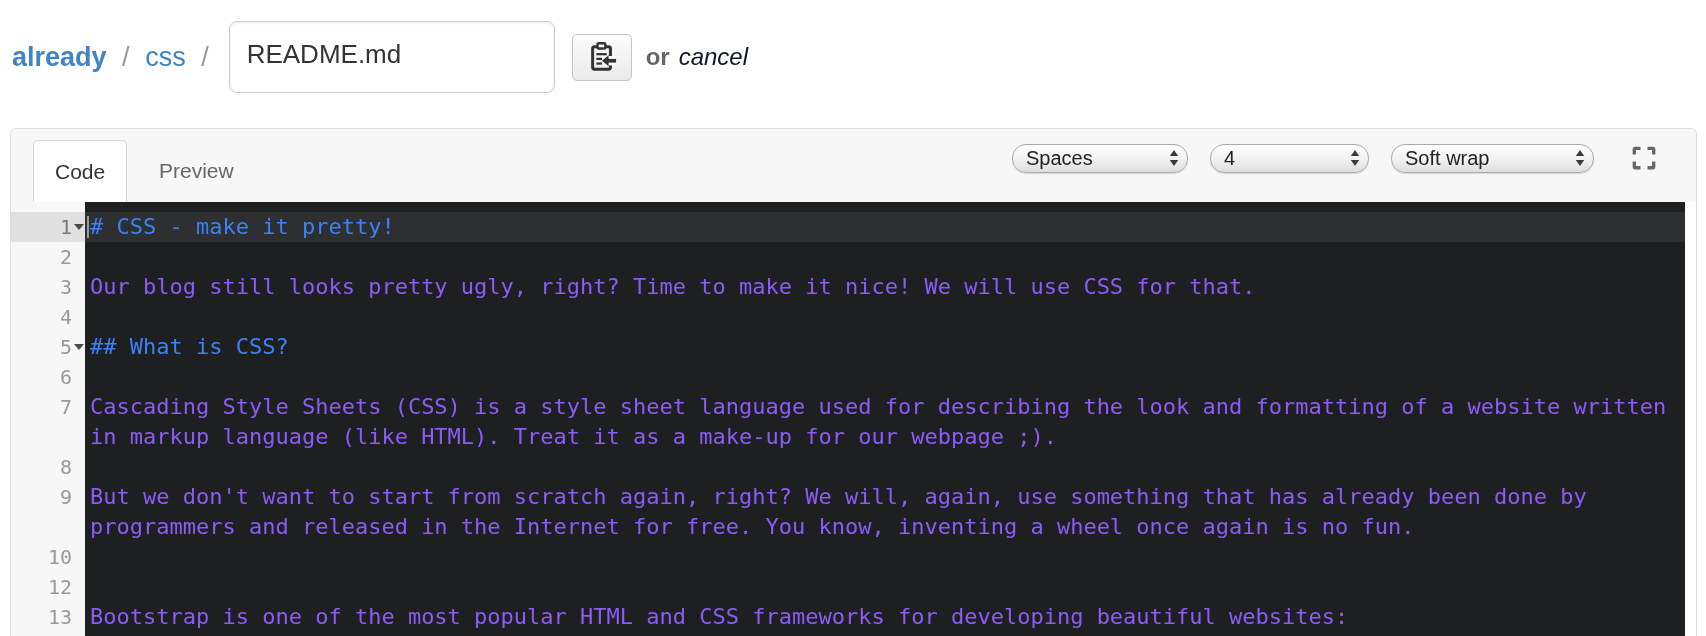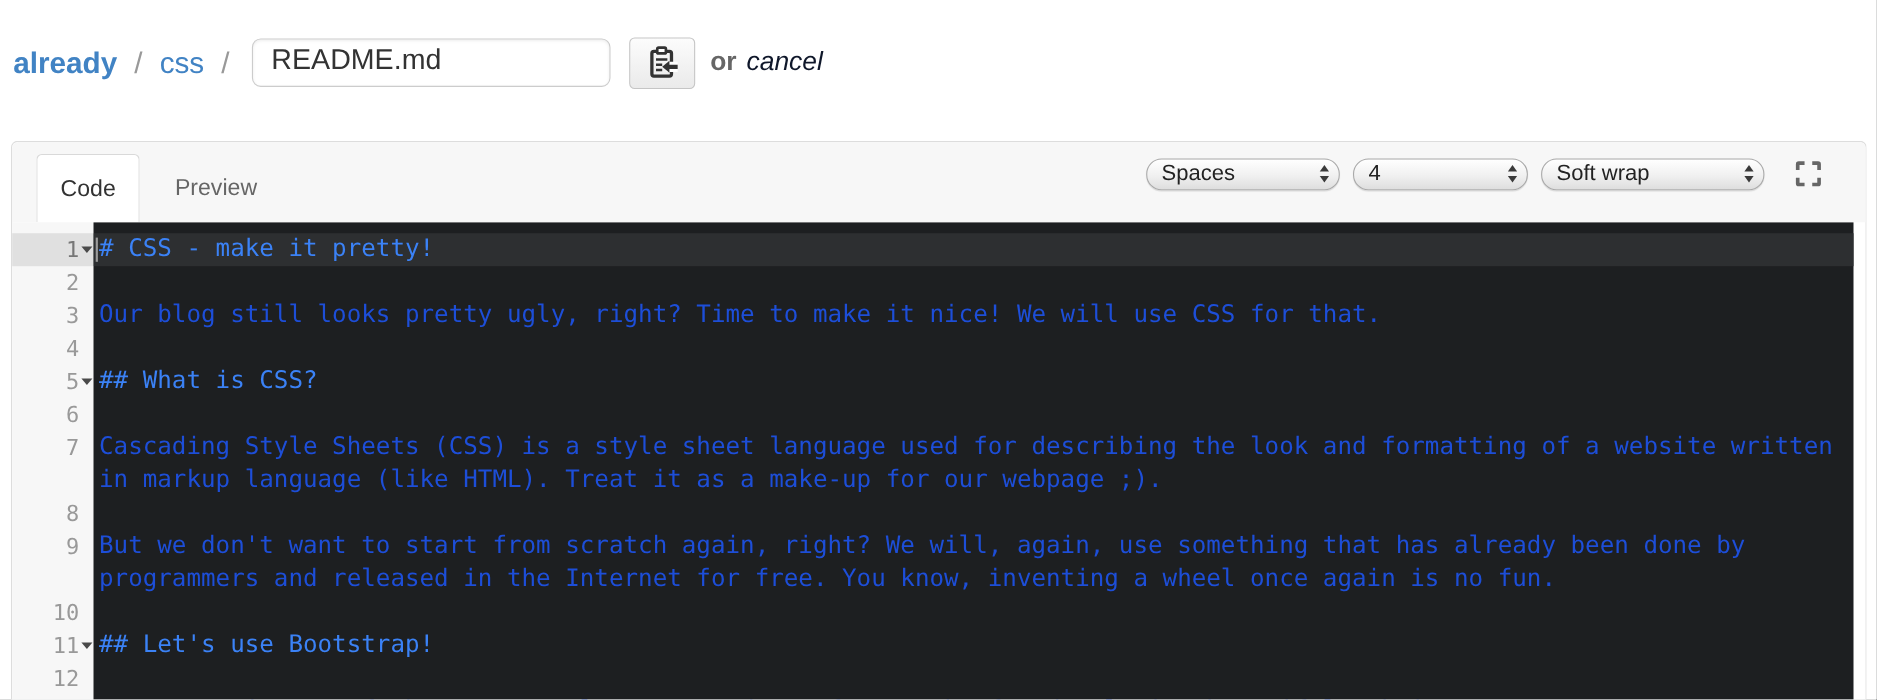--- a/index.html
+++ b/index.html
@@ -5,38 +5,38 @@
   * { margin:0; padding:0; box-sizing:border-box; }
   html,body { width:1706px; height:636px; overflow:hidden; background:#fff;
               font-family:"Liberation Sans", sans-serif; }
 
   
   .topbar { height:128px; display:flex; align-items:center; padding:0 0 14px 12px; }
   .crumb { font-size:27px; color:#4183c4; }
   .crumb .repo { font-weight:bold; color:#4183c4; text-decoration:none; }
   .crumb .dir { color:#4183c4; text-decoration:none; }
   .crumb .sep { color:#999; font-weight:normal; padding:0 8px; }
-  .fname { margin-left:12px; width:326px; height:44px; border:1px solid #ccc; border-radius:8px;
+  .fname { margin-left:12px; width:326px; height:72px; border:1px solid #ccc; border-radius:8px;
            box-shadow:inset 0 1px 3px rgba(0,0,0,.08); font-size:26px; color:#333;
            padding:0 14px 5px 17px; font-family:"Liberation Sans", sans-serif; outline:none; }
   .paste-btn { margin-left:17px; width:60px; height:47px; border:1px solid #c5c5c5; border-radius:5px;
                background:linear-gradient(#fcfcfc,#eaeaea); display:flex; align-items:center;
                justify-content:center; cursor:pointer; }
   .or { margin-left:14px; font-size:24px; color:#666;font-weight:bold; }
   .cancel { margin-left:9px; font-size:24px; color:#0f172a; text-decoration:none;font-style:italic; }
 
   
   .panel { position:absolute; left:10px; top:128px; width:1687px; height:508px;
            border:1px solid #ddd; border-bottom:none; border-radius:6px 6px 0 0; background:#fff; }
   .panel-head { position:relative; height:73px; background:#f7f7f7; border-radius:6px 6px 0 0; }
   .tab { position:absolute; bottom:0; height:62px; line-height:62px; font-size:21px; }
   .tab-code { left:22px; background:#fff; border:1px solid #d9d9d9; border-bottom:none;
               border-radius:5px 5px 0 0; padding:0 21px; color:#333; cursor:pointer; }
   .tab-preview { left:138px; color:#666; padding:0 10px; cursor:pointer; }
-  .controls { position:absolute; right:36px; top:13px; display:flex; align-items:center; gap:12px; }
+  .controls { position:absolute; right:36px; top:13px; display:flex; align-items:center; gap:22px; }
   .mac-select { height:29px; border:1px solid #a9a9a9; border-radius:14px;
                 background:linear-gradient(#ffffff,#f0f0f0 55%,#dedede);
                 box-shadow:0 1px 1px rgba(0,0,0,.12); display:flex; align-items:center;
                 padding:0 7px 0 13px; font-size:20px; color:#222; cursor:pointer; }
   .mac-select .lbl { flex:1; white-space:nowrap; }
   .mac-select:nth-child(1){ width:176px; }
   .mac-select:nth-child(2){ width:159px; }
   .mac-select:nth-child(3){ width:203px; }
   .fs-btn { width:32px; height:32px; background:none; border:none; display:flex;
             align-items:center; justify-content:center; cursor:pointer; margin-left:12px; }
@@ -47,21 +47,21 @@
   .code-bg { position:absolute; left:74px; right:11px; top:0; bottom:0; background:#1d1f21; }
   .rows { position:relative; padding:10px 11px 0 0;
           font-family:"DejaVu Sans Mono", monospace; font-size:22px; line-height:30px; }
   .line { display:flex; min-height:30px; }
   .ln { flex:0 0 74px; position:relative; text-align:right; padding-right:13px;
         color:#999; font-size:20px; user-select:none; }
   .line.active .ln { background:#e0e0e0; color:#777; }
   .fold { position:absolute; right:1px; top:12px; width:0; height:0;
           border-left:5px solid transparent; border-right:5px solid transparent;
           border-top:6px solid #4a4a4a; cursor:pointer; }
-  .code { flex:0 0 1600px; max-width:1600px; padding:0 10px 0 5px; color:#1d4ed8;
+  .code { flex:0 0 1600px; max-width:1600px; padding:0 10px 0 5px; color:#8b5cf6;
           white-space:pre-wrap; overflow-wrap:break-word; position:relative; cursor:text; }
   .line.active .code { background:#2d2f31; }
   .code.heading { color:#3b82f6; }
   .cursor { position:absolute; left:2px; top:4px; width:2px; height:22px; background:#9b9b9b; }
 </style>
 </head>
 <body>
 
 <div class="topbar">
   <span class="crumb">
@@ -166,24 +166,20 @@
         </div>
         <div class="line">
           <div class="ln">9</div>
           <div class="code">But we don't want to start from scratch again, right? We will, again, use something that has already been done by programmers and released in the Internet for free. You know, inventing a wheel once again is no fun.</div>
         </div>
         <div class="line">
           <div class="ln">10</div>
           <div class="code"></div>
         </div>
         <div class="line">
-          <div class="ln">11<span class="fold"></span></div>
-          <div class="code heading">## Let's use Bootstrap!</div>
-        </div>
-        <div class="line">
           <div class="ln">12</div>
           <div class="code"></div>
         </div>
         <div class="line">
           <div class="ln">13</div>
           <div class="code">Bootstrap is one of the most popular HTML and CSS frameworks for developing beautiful websites:</div>
         </div>
       </div>
   </div>
 </div>

